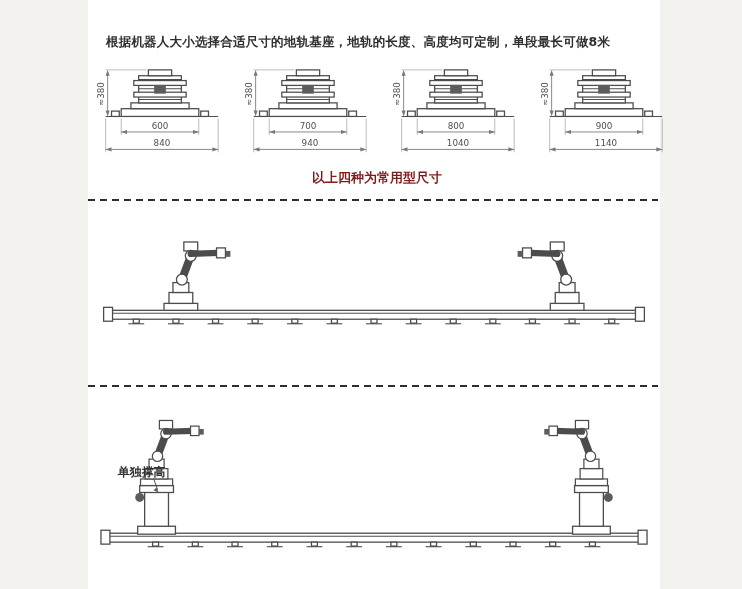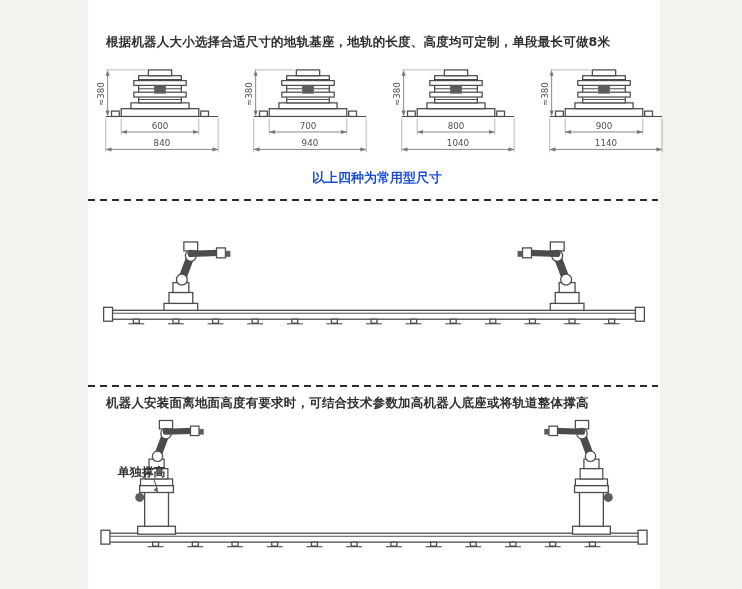--- a/index.html
+++ b/index.html
@@ -6,21 +6,21 @@
   .page{position:relative;width:742px;height:589px;background:#ffffff;overflow:hidden;
         font-family:"DejaVu Sans","Liberation Sans",sans-serif;color:#2f2f2f;}
   .edge{position:absolute;top:0;height:100%;background:#f3f2ef;}
   .edge-l{left:0;width:88px;}
   .edge-r{right:0;width:82px;}
   .heading{position:absolute;font-size:12.5px;font-weight:600;letter-spacing:.2px;white-space:nowrap;color:#2f2f2f;}
   #h1{left:106px;top:34px;}
   #h2{left:106px;top:211px;}
   #h3{left:106px;top:395px;}
   .caption{position:absolute;left:96px;top:169px;width:562px;text-align:center;
-           font-size:13px;font-weight:600;color:#1d4ed8;}
+           font-size:13px;font-weight:600;color:#7f1d1d;}
   .bases{position:absolute;left:96px;top:64px;width:562px;display:flex;justify-content:space-between;gap:20px;}
   .base-fig{width:128px;}
   .divider{position:absolute;left:88px;width:570px;height:2px;
            background:repeating-linear-gradient(90deg,#2c2c2c 0 7px,transparent 7px 12px);}
   #d1{top:199px;}
   #d2{top:385px;}
   .mid-art{position:absolute;left:96px;top:240px;}
   .bot-art{position:absolute;left:96px;top:418px;}
   
   .ink{fill:#ffffff;stroke:#4c4c4c;stroke-width:1.3;}
@@ -228,21 +228,20 @@
     <use href="#footA" x="400" y="80"></use>
       <use href="#footA" x="440" y="80"></use>
       <use href="#footA" x="480" y="80"></use>
     <use href="#footA" x="520" y="80"></use>
     <use href="#robotA" transform="translate(85,71)"></use>
     <use href="#robotA" transform="translate(475,71) scale(-1,1)"></use>
   </svg>
 
   <div class="divider" id="d2"></div>
 
-  <div class="heading" id="h3">机器人安装面离地面高度有要求时，可结合技术参数加高机器人底座或将轨道整体撑高</div>
 
   <svg class="bot-art" viewBox="0 0 560 150" width="556" height="149">
     <defs>
       <g id="robotB">
         <rect class="ink" x="-17" y="-7" width="34" height="7"></rect>
         <rect class="ink" x="-12" y="-18" width="24" height="11"></rect>
         <rect class="ink" x="-8" y="-28" width="16" height="10"></rect>
         <line class="arm" x1="1" y1="-31" x2="10" y2="-55"></line>
         <circle class="ink" cx="1" cy="-31" r="5.5"></circle>
         <rect class="ink" x="3" y="-69" width="14" height="9"></rect>

